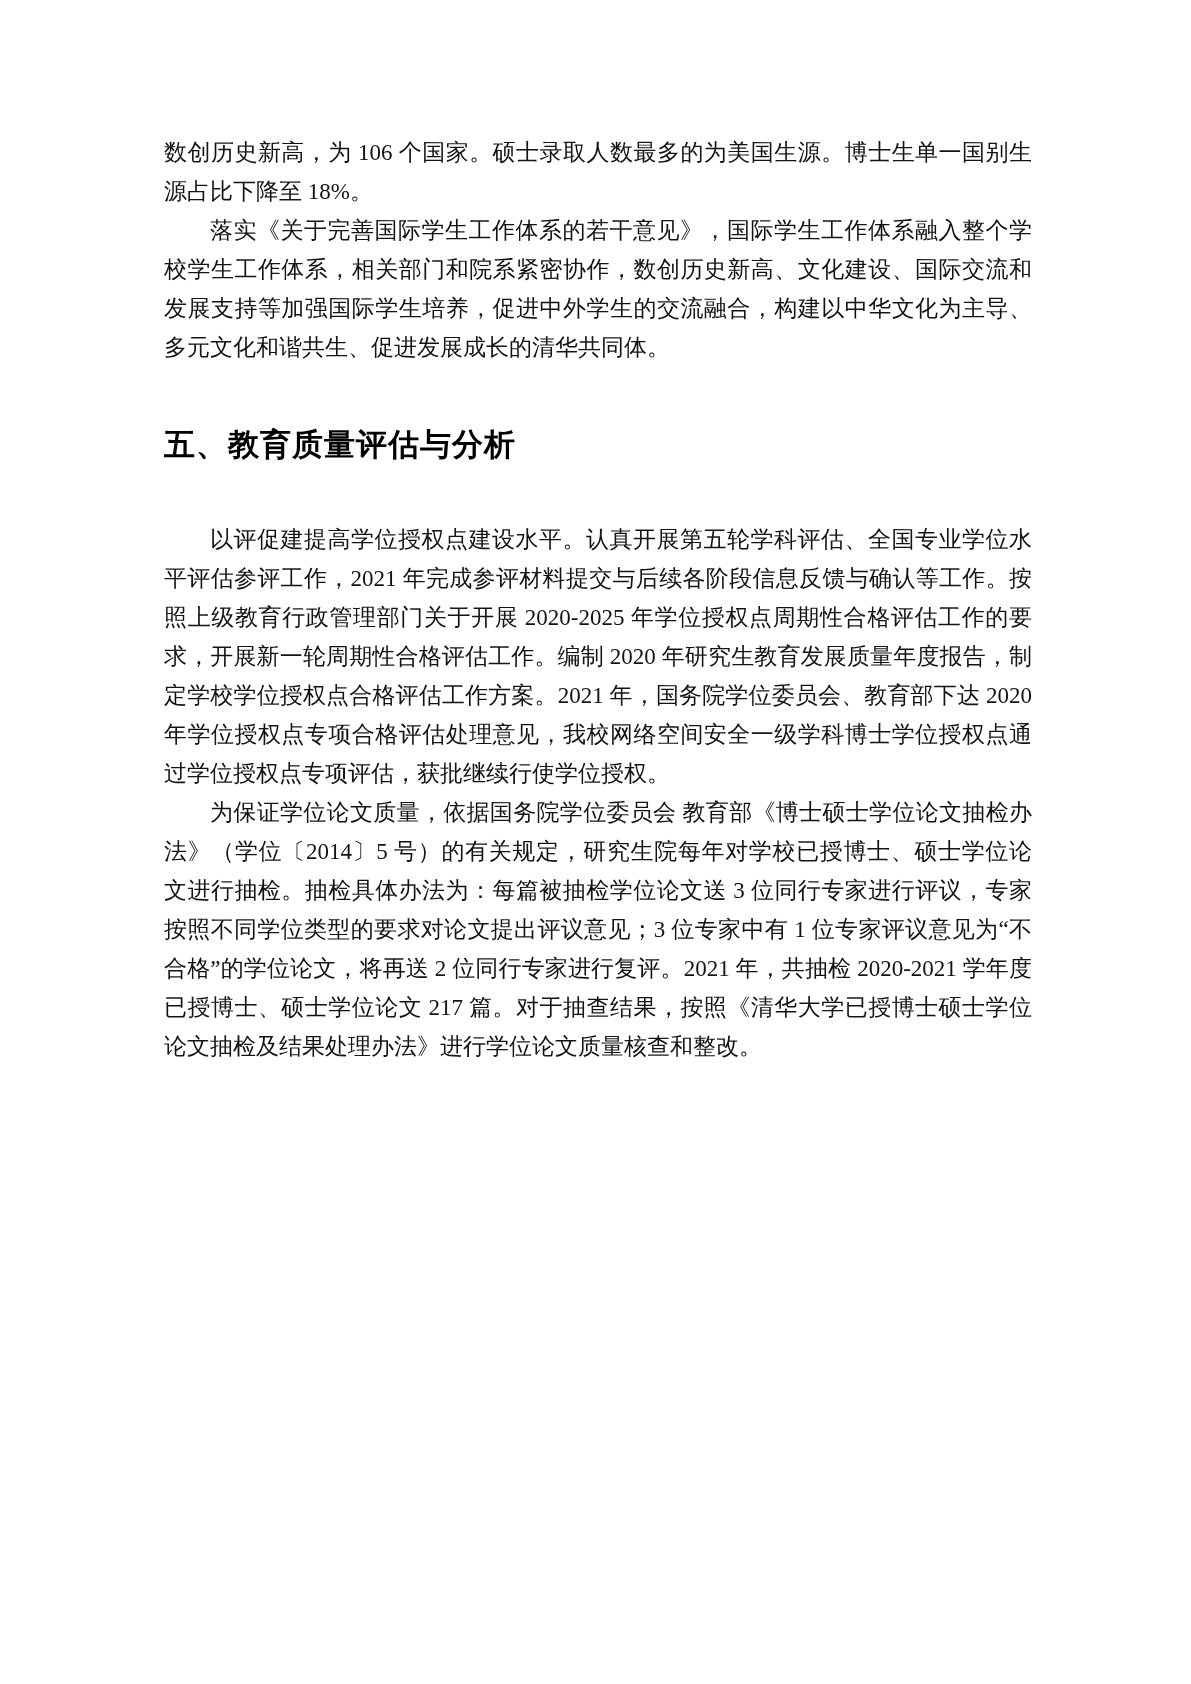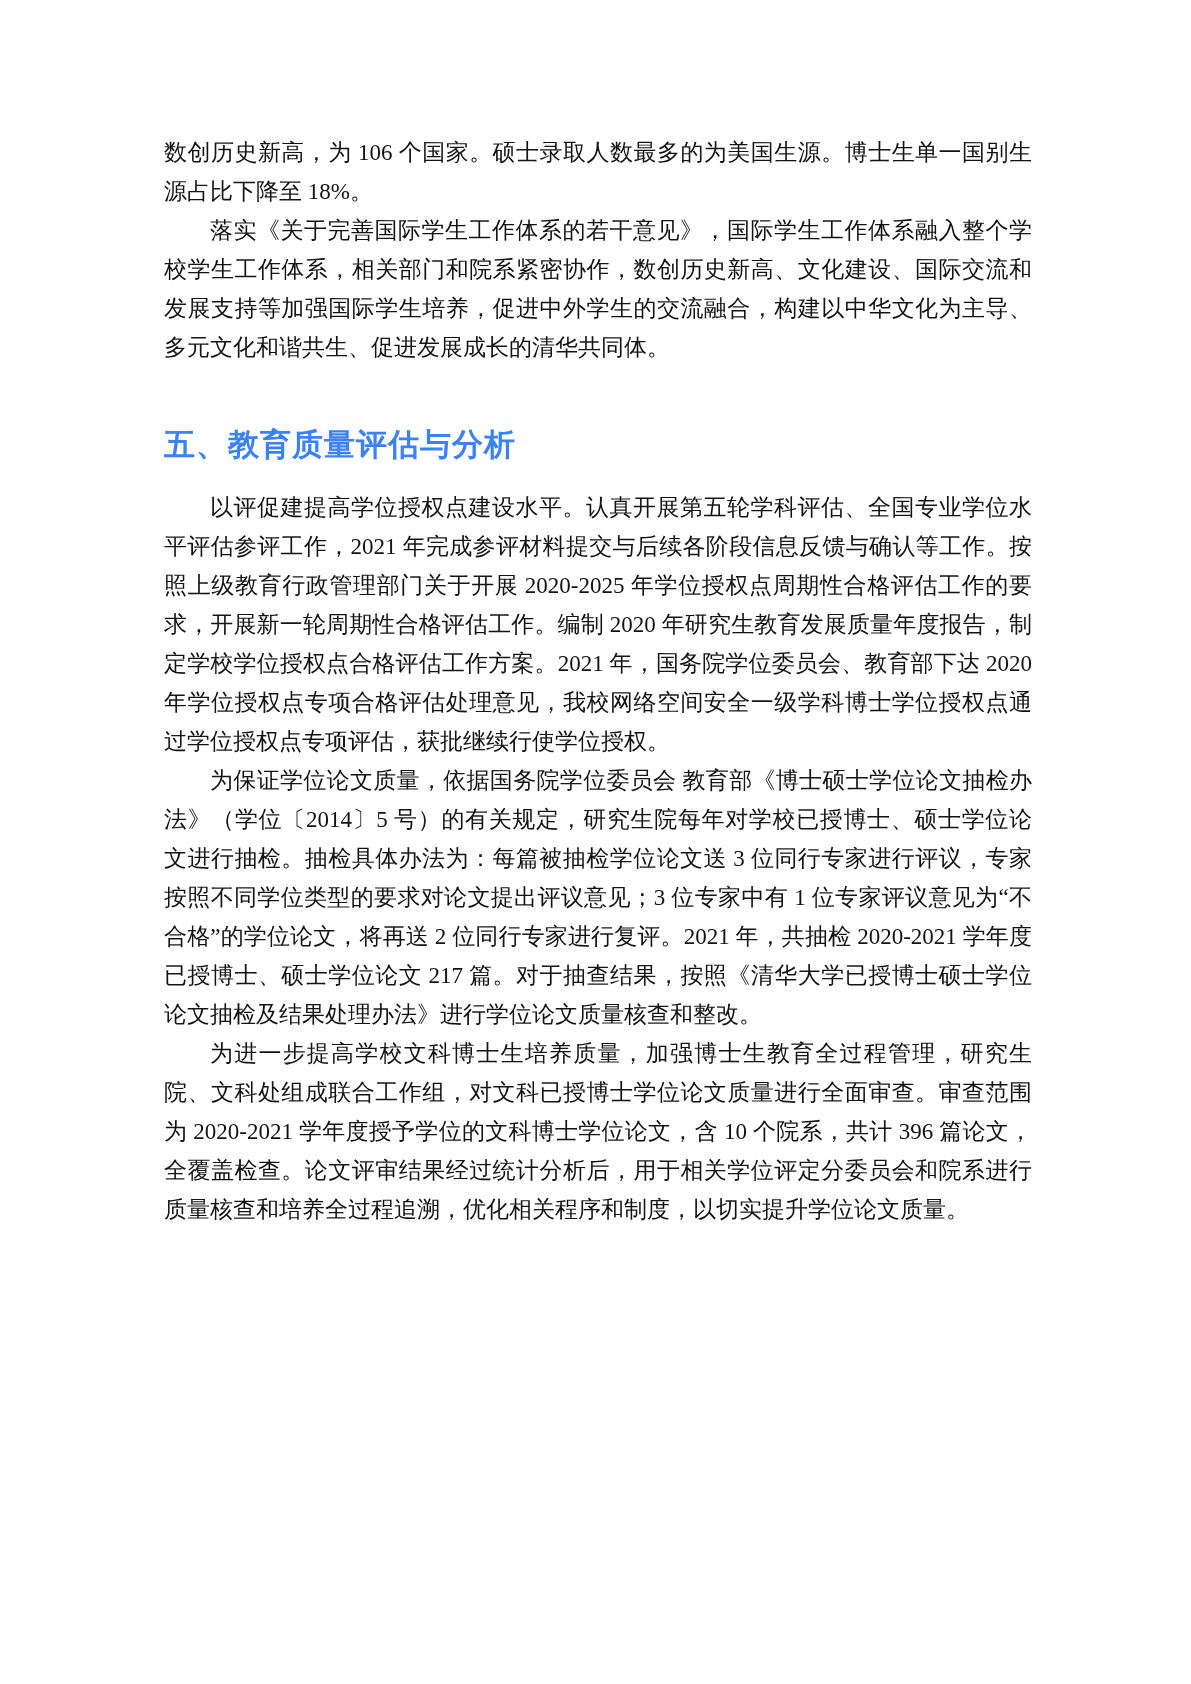--- a/index.html
+++ b/index.html
@@ -26,26 +26,26 @@
     margin: 0;
     font-size: 23px;
     line-height: 39px;
     text-align: justify;
     word-break: break-all;
   }
   .content p.indent {
     text-indent: 2em;
   }
   .section-heading {
-    margin: 57px 0 22px 0;
+    margin: 57px 0 54px 0;
     font-size: 31px;
     line-height: 42px;
     font-weight: 700;
     letter-spacing: 1px;
-    color: #3b82f6;
+    color: #000000;
     font-family: "Liberation Sans", "DejaVu Sans", sans-serif;
   }
   .page-number {
     position: absolute;
     left: 0;
     right: 0;
     top: 1528px;
     text-align: center;
     font-size: 19px;
     color: #131313;
@@ -55,16 +55,15 @@
 </head>
 <body>
 
 <div class="page">
   <div class="content">
     <p>数创历史新高，为 106 个国家。硕士录取人数最多的为美国生源。博士生单一国别生源占比下降至 18%。</p>
     <p class="indent">落实《关于完善国际学生工作体系的若干意见》，国际学生工作体系融入整个学校学生工作体系，相关部门和院系紧密协作，数创历史新高、文化建设、国际交流和发展支持等加强国际学生培养，促进中外学生的交流融合，构建以中华文化为主导、多元文化和谐共生、促进发展成长的清华共同体。</p>
     <h1 class="section-heading">五、教育质量评估与分析</h1>
     <p class="indent">以评促建提高学位授权点建设水平。认真开展第五轮学科评估、全国专业学位水平评估参评工作，2021 年完成参评材料提交与后续各阶段信息反馈与确认等工作。按照上级教育行政管理部门关于开展 2020-2025 年学位授权点周期性合格评估工作的要求，开展新一轮周期性合格评估工作。编制 2020 年研究生教育发展质量年度报告，制定学校学位授权点合格评估工作方案。2021 年，国务院学位委员会、教育部下达 2020 年学位授权点专项合格评估处理意见，我校网络空间安全一级学科博士学位授权点通过学位授权点专项评估，获批继续行使学位授权。</p>
     <p class="indent">为保证学位论文质量，依据国务院学位委员会 教育部《博士硕士学位论文抽检办法》（学位〔2014〕5 号）的有关规定，研究生院每年对学校已授博士、硕士学位论文进行抽检。抽检具体办法为：每篇被抽检学位论文送 3 位同行专家进行评议，专家按照不同学位类型的要求对论文提出评议意见；3 位专家中有 1 位专家评议意见为“不合格”的学位论文，将再送 2 位同行专家进行复评。2021 年，共抽检 2020-2021 学年度已授博士、硕士学位论文 217 篇。对于抽查结果，按照《清华大学已授博士硕士学位论文抽检及结果处理办法》进行学位论文质量核查和整改。</p>
-    <p class="indent">为进一步提高学校文科博士生培养质量，加强博士生教育全过程管理，研究生院、文科处组成联合工作组，对文科已授博士学位论文质量进行全面审查。审查范围为 2020-2021 学年度授予学位的文科博士学位论文，含 10 个院系，共计 396 篇论文，全覆盖检查。论文评审结果经过统计分析后，用于相关学位评定分委员会和院系进行质量核查和培养全过程追溯，优化相关程序和制度，以切实提升学位论文质量。</p>
   </div>
   <div class="page-number">8</div>
 </div>
 
 </body></html>

